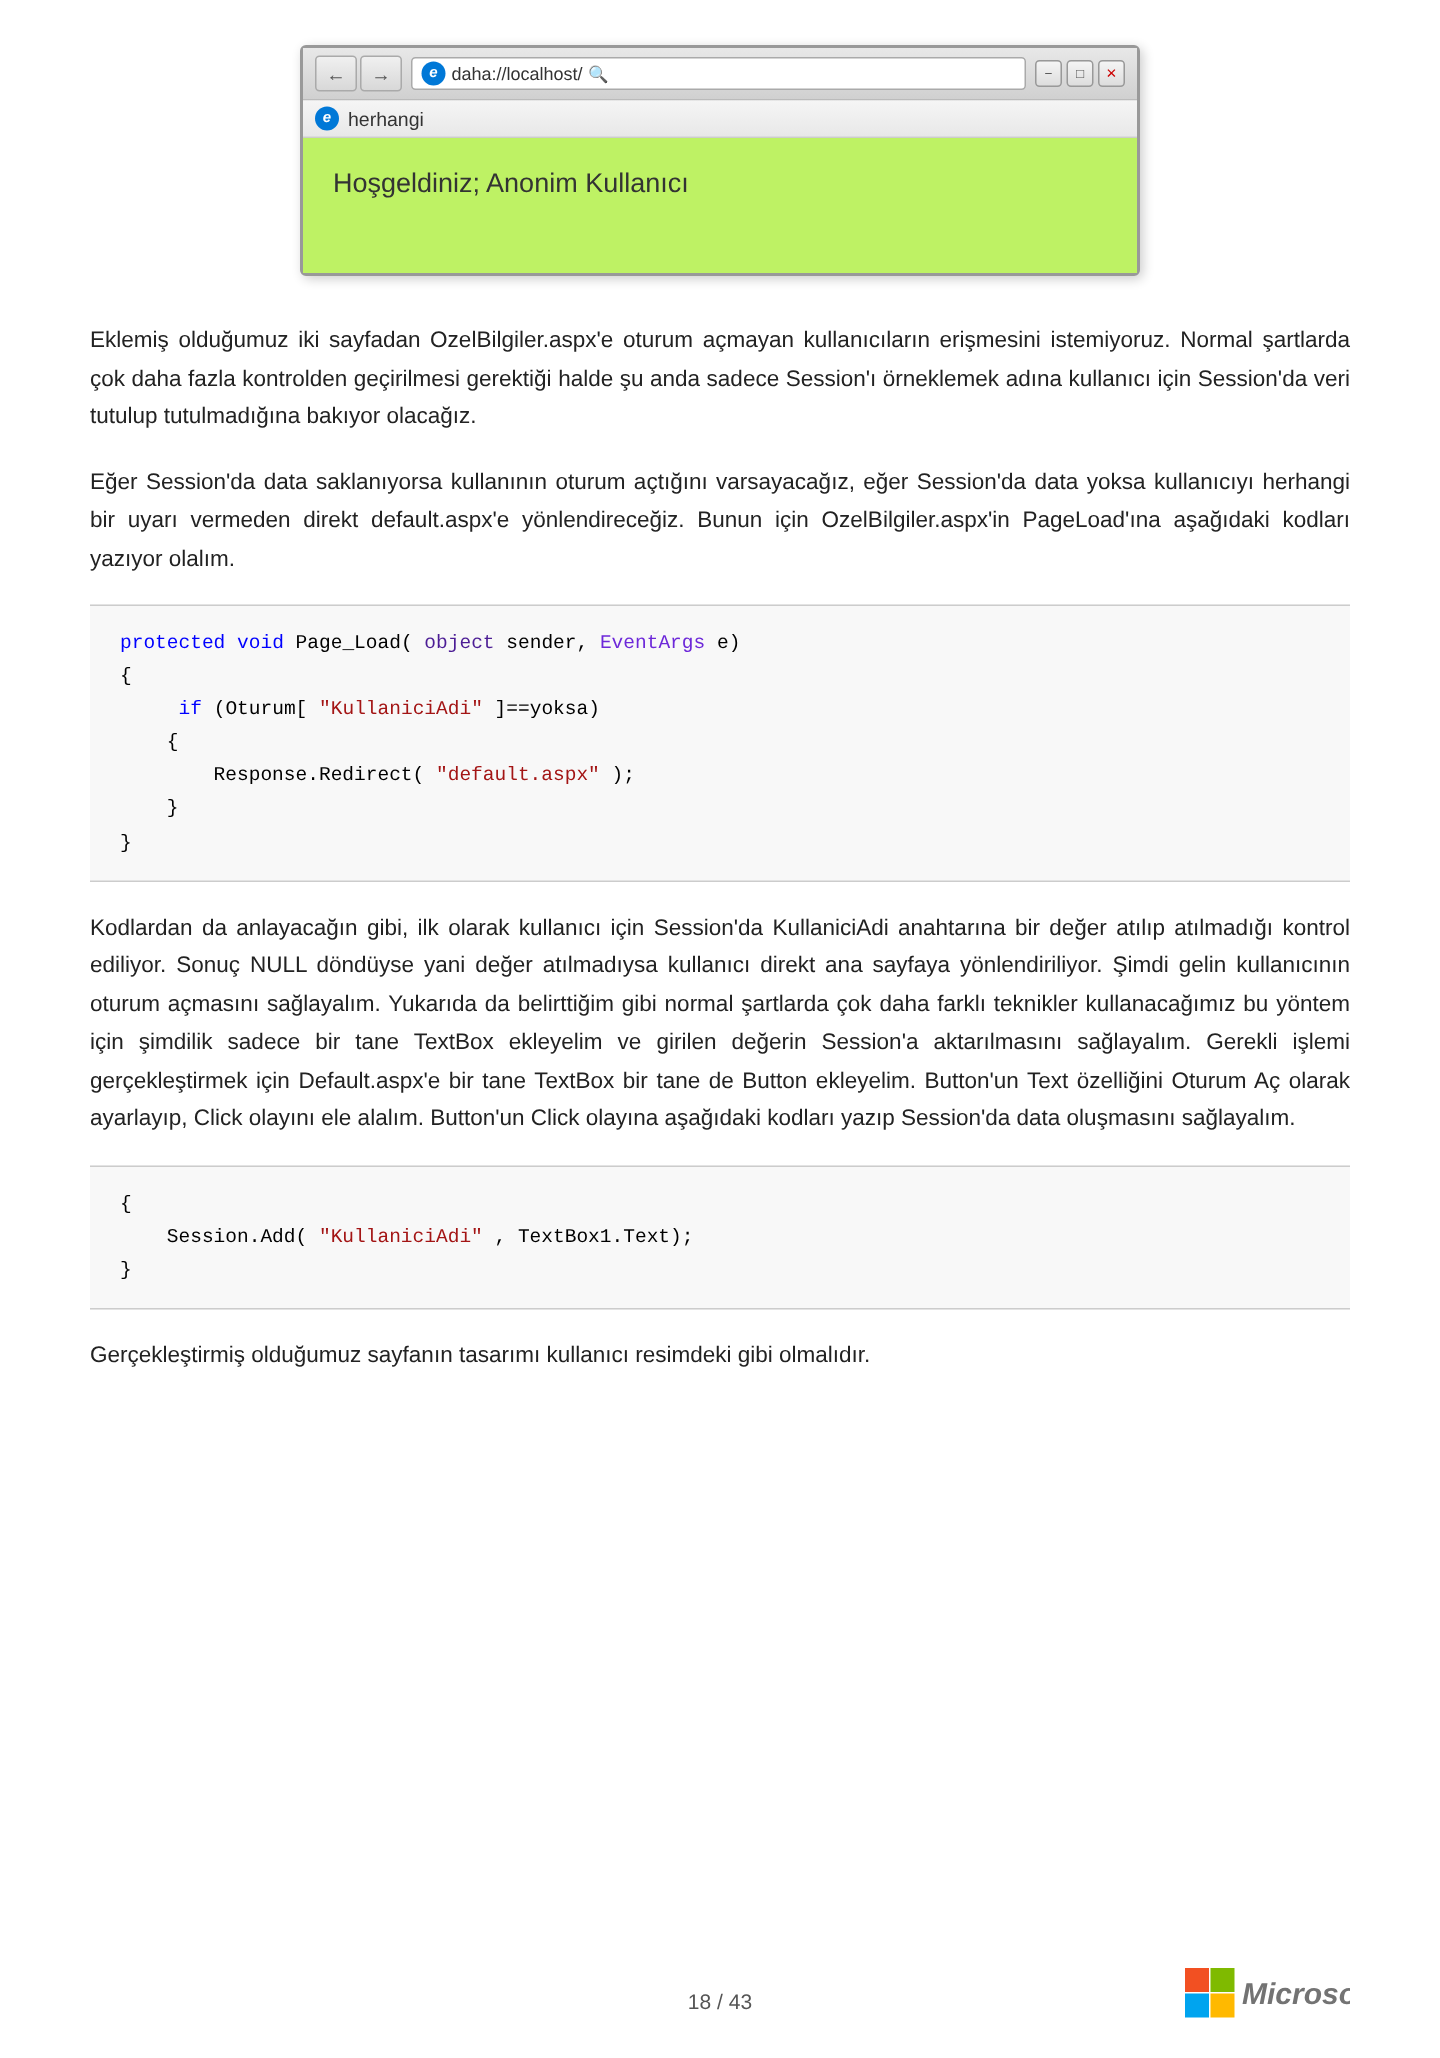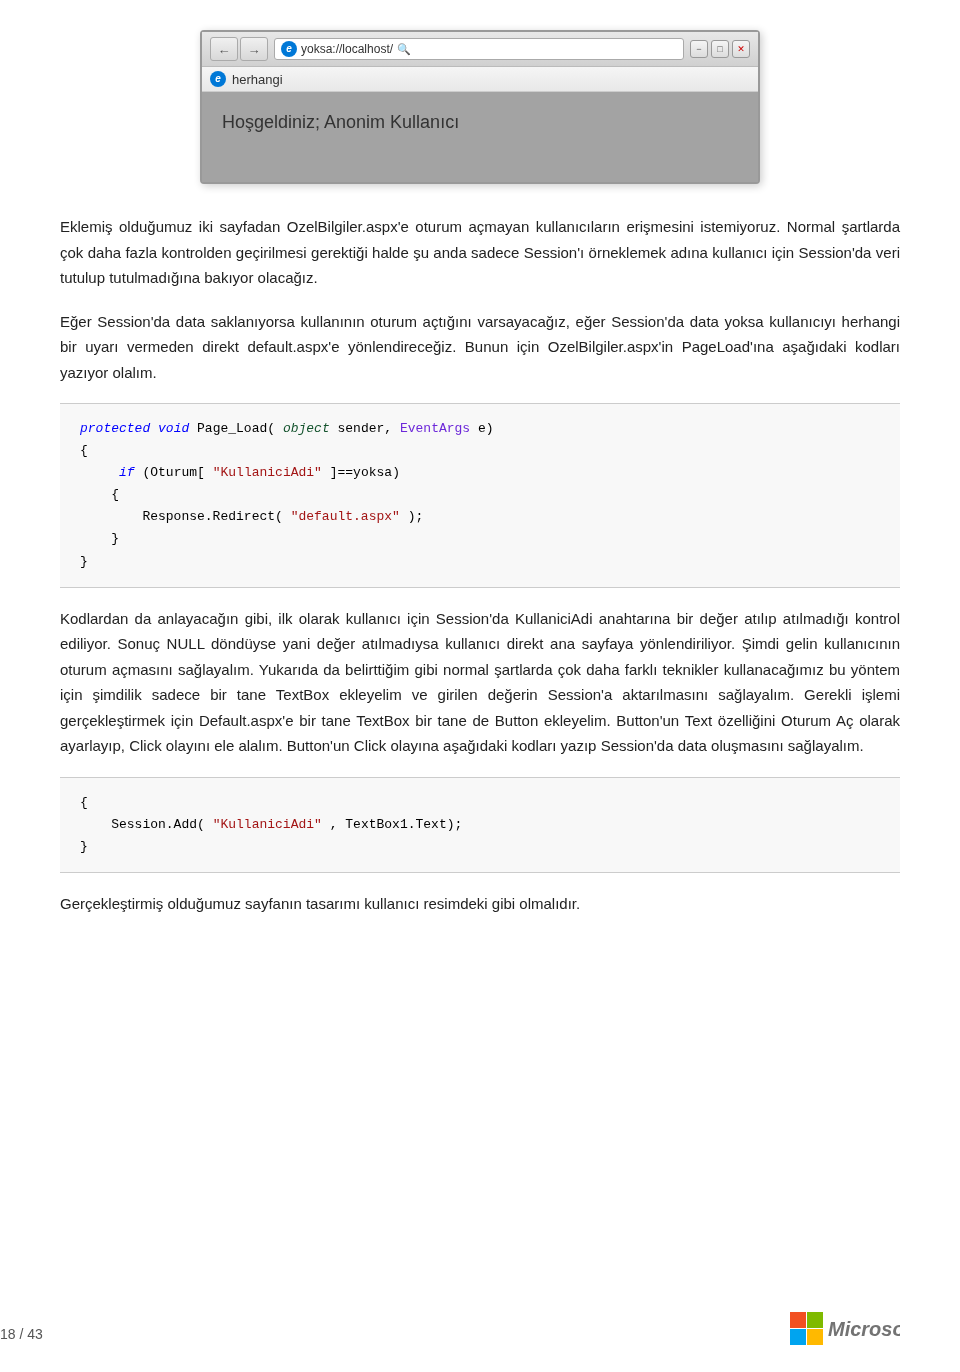--- a/index.html
+++ b/index.html
@@ -75,21 +75,21 @@
       font-style: italic;
       font-weight: bold;
     }
     .browser-toolbar-right {
       display: flex; align-items: center; gap: 6px;
       padding: 4px 8px;
       background: linear-gradient(to bottom, #f5f5f5, #e8e8e8);
       border-bottom: 1px solid #ccc;
     }
     .browser-content {
-      background: #a3a3a3;
+      background: #bef264;
       padding: 20px 20px;
       min-height: 90px;
     }
     .browser-welcome {
       font-size: 18px;
       color: #333;
       font-weight: normal;
       font-family: Arial, sans-serif;
     }
 
@@ -106,30 +106,31 @@
       background: #f8f8f8;
       border-top: 1px solid #ccc;
       border-bottom: 1px solid #ccc;
       padding: 14px 20px;
       font-family: 'Courier New', Courier, monospace;
       font-size: 13px;
       line-height: 1.7;
       margin: 18px 0;
       color: #000;
     }
-    .code-keyword { color: #0000ff; font-style: italic; }
-    .code-type { color: #14532d; font-style: italic; }
+    .code-keyword { color: #0000ff; }
+    .code-type { color: #4c1d95; }
     .code-string { color: #a31515; }
     .code-event { color: #6d28d9; }
 
     
     .footer {
       position: absolute;
       bottom: 30px;
       left: 0; right: 0;
+      text-align: center;
       font-size: 14px;
       color: #555;
     }
     .microsoft-logo {
       position: absolute;
       bottom: 20px;
       right: 60px;
       font-size: 22px;
       font-style: italic;
       color: #666;
@@ -142,21 +143,21 @@
 <body>
 
 <div class="browser-window">
   <div class="browser-titlebar">
     <div class="browser-nav-btns">
       <div class="browser-nav-btn">←</div>
       <div class="browser-nav-btn">→</div>
     </div>
     <div class="browser-addressbar">
       <span class="browser-ie-icon">e</span>
-      <span>yoksa://localhost/</span>
+      <span>daha://localhost/</span>
       <span style="color:#999;font-size:11px;">🔍</span>
     </div>
     <div style="display:flex;gap:3px;align-items:center;">
       <div class="browser-btn">−</div>
       <div class="browser-btn">□</div>
       <div class="browser-btn close">✕</div>
     </div>
   </div>
   <div class="browser-toolbar-right">
     <span class="browser-ie-icon">e</span>

